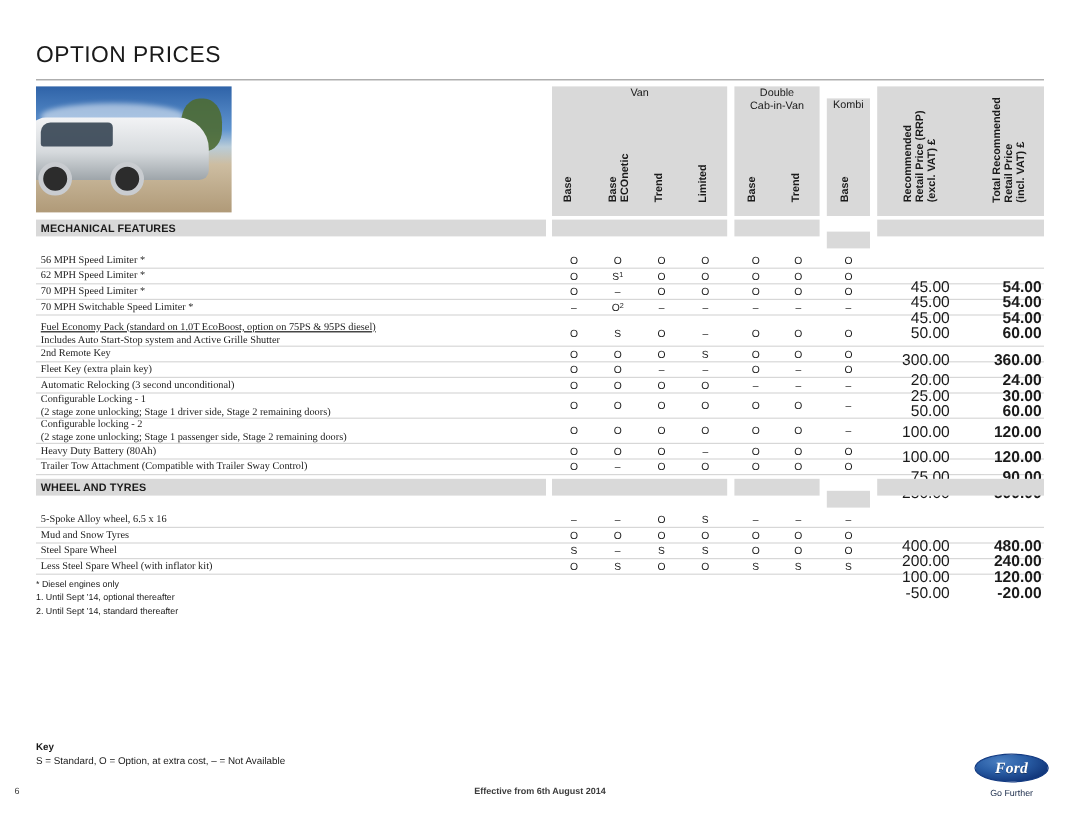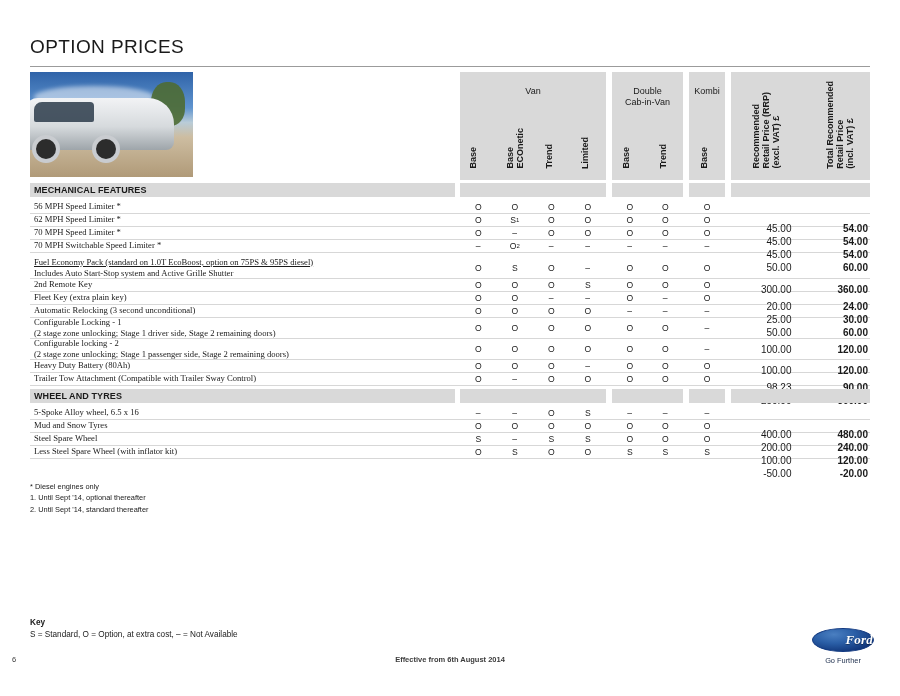--- a/index.html
+++ b/index.html
@@ -26,21 +26,21 @@
 
   .row { display: flex; align-items: stretch; width: 840px; }
 
   
   .c-label { width: 425px; flex: 0 0 425px; }
   .gap-a   { width: 5px;  flex: 0 0 5px; }
   .c-van   { width: 146px; flex: 0 0 146px; }
   .gap-b   { width: 6px;  flex: 0 0 6px; }
   .c-dcv   { width: 71px; flex: 0 0 71px; }
   .gap-c   { width: 6px;  flex: 0 0 6px; }
-  .c-kom   { width: 36px; flex: 0 0 36px; }
+  .c-kom   { width: 36px; flex: 0 0 36px; margin-top: 10px; }
   .gap-d   { width: 6px;  flex: 0 0 6px; }
   .c-price { width: 139px; flex: 0 0 139px; }
 
   .shade { background: #d9d9d9; }
 
   
   .thead { height: 108px; }
   .thead .cell { position: relative; }
 
   .photo {
@@ -68,21 +68,21 @@
   .photo .wheel {
     position:absolute; bottom:14px; width:28px; height:28px; border-radius:50%;
     background:#2c2c2c; border:4px solid #c9ccd0;
   }
   .photo .wheel.front { left:62px; }
   .photo .wheel.rear  { left:2px; }
 
   .grp {
     display:flex; align-items:flex-start; justify-content:center;
     font-size:9px; color:#1a1a1a; text-align:center; line-height:1.25;
-    padding-top:14px;
+    padding-top:0;
   }
 
   .vstack { position:absolute; bottom:6px; left:0; right:0; height:100%; }
   .vlabel {
     position:absolute; bottom:5px;
     writing-mode: vertical-rl; transform: rotate(180deg);
     font-size:9px; font-weight:700; color:#1a1a1a; line-height:1.12;
     white-space: pre-line; text-align:left;
   }
 
@@ -119,21 +119,21 @@
   .val {
     font-size:8.6px; text-align:center; color:#1a1a1a;
     display:flex; align-items:center; justify-content:center;
   }
   .val sup { font-size:6px; vertical-align: super; }
   .van-cell, .dcv-cell, .kom-cell { }
   .van-cell { width:36.5px; flex:0 0 36.5px; }
   .dcv-cell { width:35.5px; flex:0 0 35.5px; }
   .kom-cell { width:36px; flex:0 0 36px; }
   .price-cell {
-    width:69.5px; flex:0 0 69.5px; font-size:10px;
+    width:69.5px; flex:0 0 69.5px; font-size:13px;
     display:flex; align-items:center; justify-content:flex-end; padding-right:9px;margin-top:42px;
   }
   .price-cell.total { font-weight:700; padding-right:2px; }
 
   .h1row { height:13px; }
   .h2row { height:21px; }
 
   
   .spacer { height:5px; }
 
@@ -147,21 +147,21 @@
   
   .footer { position:absolute; left:0; top:655px; width:900px; height:20px; }
   .pgnum { position:absolute; left:12px; top:0; font-size:7.5px; color:#3c3c3c; }
   .eff   { position:absolute; left:0; right:0; top:0; text-align:center; font-size:7.5px; color:#3c3c3c;font-weight:bold; }
 
   .fordlogo { position:absolute; left:812px; top:628px; width:62px; height:24px; }
   .oval {
     width:62px; height:24px; border-radius:50%;
     background: radial-gradient(ellipse at 35% 25%, #4a7fc1 0%, #2a5ea6 38%, #11367a 78%, #0b2559 100%);
     border:1px solid #143b82;
-    display:flex; align-items:center; justify-content:flex-end;
+    display:flex; align-items:center; justify-content:center;
   }
   .oval .word {
     color:#ffffff; font-family:"Liberation Serif", serif; font-style:italic;
     font-size:13px; font-weight:700; letter-spacing:.2px;
     text-shadow: 0 1px 0 rgba(0,0,0,.35);
   }
   .gofurther {
     position:absolute; left:812px; top:656px; width:62px; text-align:center;
     font-size:7.4px; font-weight:400; color:#1a2b4a;
   }
@@ -459,21 +459,21 @@
             <div class="val van-cell">O</div>
             <div class="val van-cell">O</div>
             <div class="val van-cell">O</div>
             <div class="val van-cell">–</div>
             <div class="gap-b"></div>
             <div class="val dcv-cell">O</div>
             <div class="val dcv-cell">O</div>
             <div class="gap-c"></div>
             <div class="val kom-cell">O</div>
             <div class="gap-d"></div>
-            <div class="price-cell">98.23</div>
+            <div class="price-cell">75.00</div>
             <div class="price-cell total">90.00</div>
           </div>
         </div>
         <div class="row drow h1row">
           <div class="c-label label">
             <span>Trailer Tow Attachment (Compatible with Trailer Sway Control)</span>
           </div>
           <div class="gap-a"></div>
           <div class="cells">
             <div class="val van-cell">O</div>

